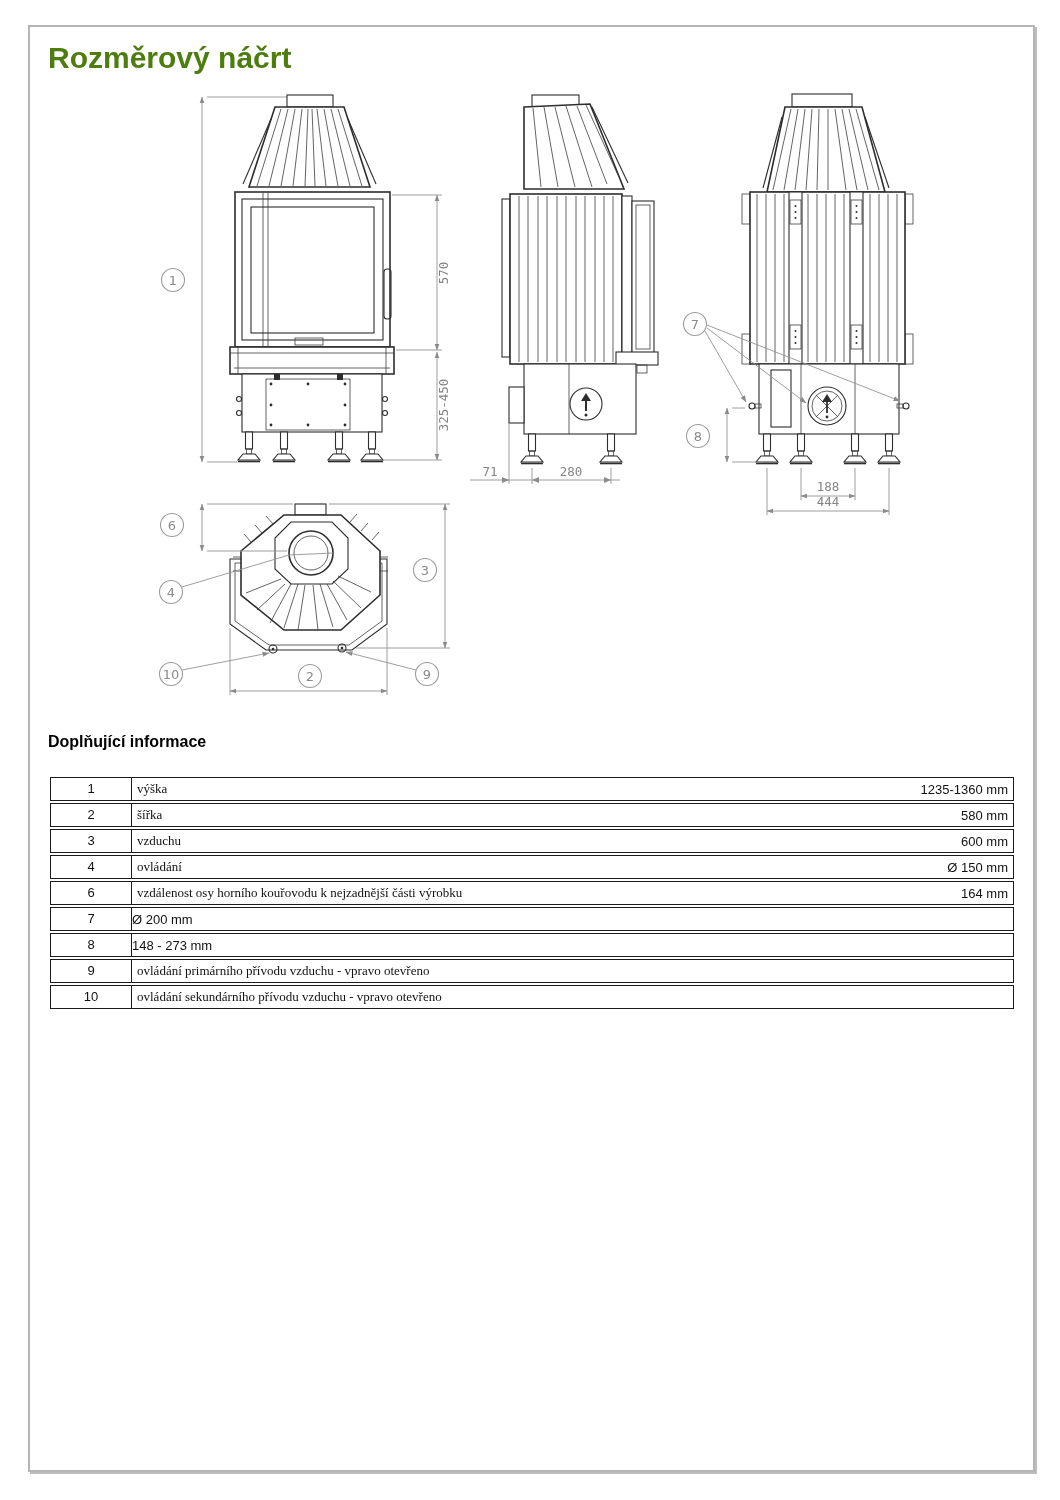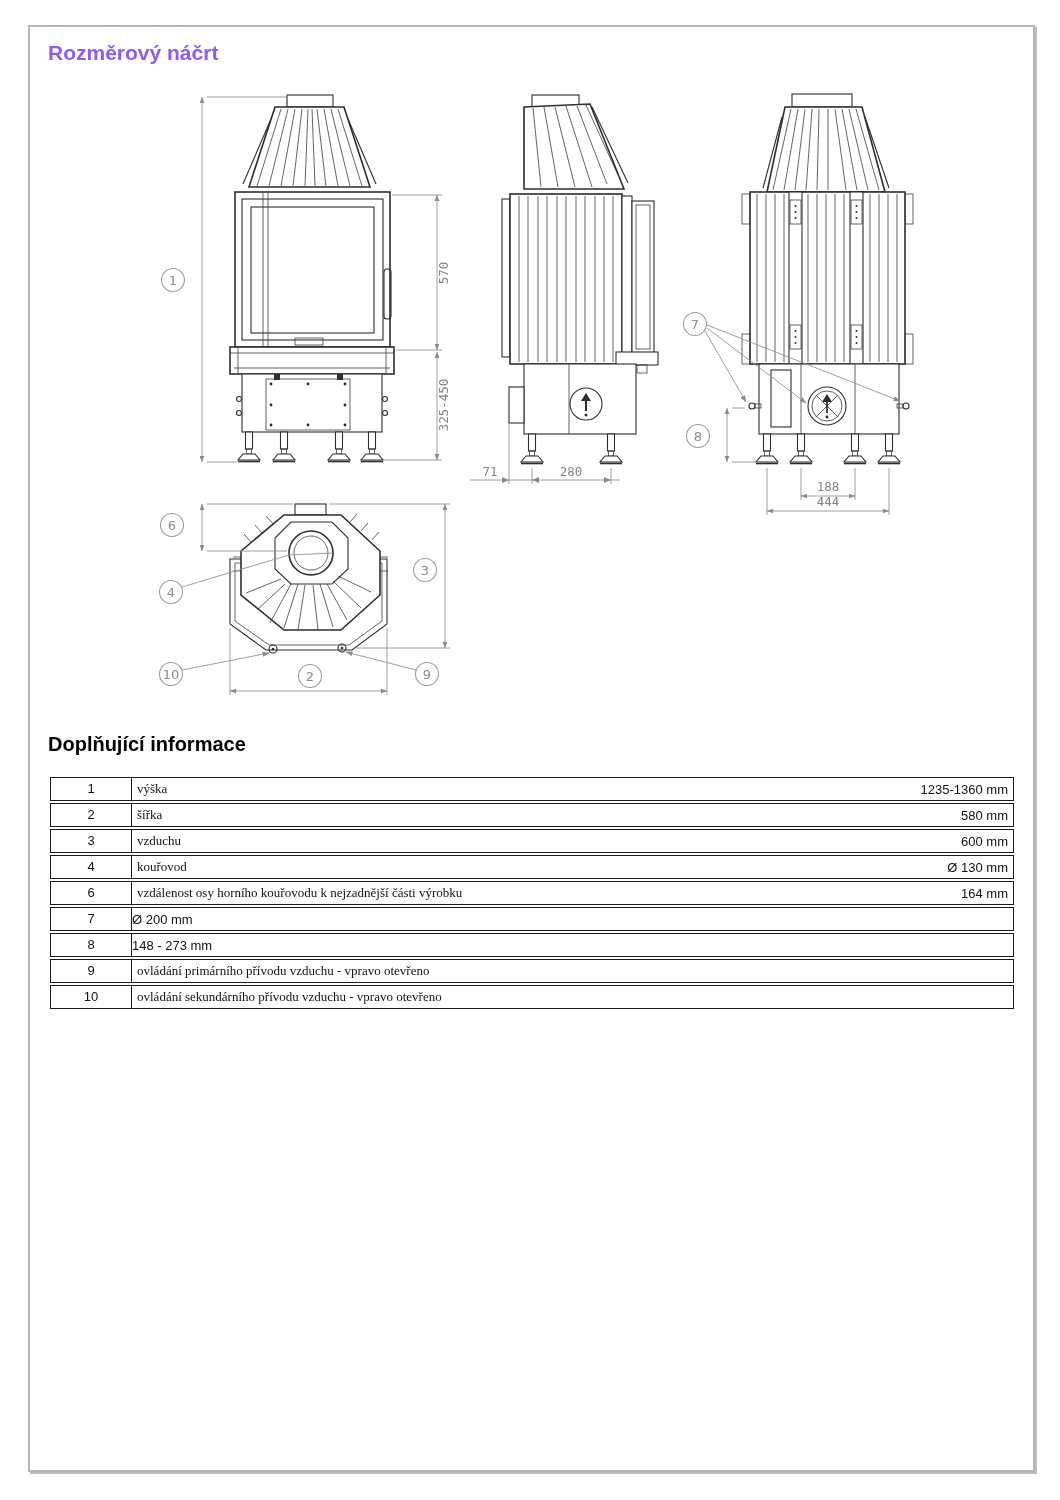--- a/index.html
+++ b/index.html
@@ -1,21 +1,21 @@
 <!DOCTYPE html>
 <html><head>
 <meta charset="utf-8">
 <style>
   html,body{margin:0;padding:0;background:#fff;}
   .canvas{position:relative;width:1060px;height:1500px;background:#fff;
           font-family:"Liberation Sans",sans-serif;overflow:hidden;}
   .page{position:absolute;left:28px;top:25px;width:1003px;height:1443px;
         background:#fff;border:2px solid #b5b5b5;box-shadow:2px 2px 0 #bdbdbd;}
-  .h1{position:absolute;left:18px;top:14px;font-size:21px;font-weight:bold;color:#8b5cf6;}
-  .h2{position:absolute;left:18px;top:706px;font-size:20px;font-weight:bold;color:#000;}
+  .h1{position:absolute;left:18px;top:14px;font-size:30px;font-weight:bold;color:#4d7c0f;}
+  .h2{position:absolute;left:18px;top:706px;font-size:16px;font-weight:bold;color:#000;}
   .drawing{position:absolute;left:0;top:60px;}
   
   .o{stroke:#2d2d2d;stroke-width:1.6;fill:none;}
   .ow{stroke:#2d2d2d;stroke-width:1.6;fill:#fff;}
   .m{stroke:#2d2d2d;stroke-width:1.1;fill:none;}
   .mw{stroke:#2d2d2d;stroke-width:1.1;fill:#fff;}
   .t{stroke:#3c3c3c;stroke-width:.8;fill:none;}
   .f{fill:#2d2d2d;stroke:none;}
   .d{stroke:#939393;stroke-width:.9;fill:none;}
   .dt{fill:#848484;font-family:"DejaVu Sans Mono",monospace;font-size:12.5px;text-anchor:middle;}
@@ -383,22 +383,22 @@
       <div class="tlabel">šířka</div>
       <div class="tval">580 mm</div>
     </div>
     <div class="trow">
       <div class="tnum">3</div>
       <div class="tlabel">vzduchu</div>
       <div class="tval">600 mm</div>
     </div>
     <div class="trow">
       <div class="tnum">4</div>
-      <div class="tlabel">kouřovod</div>
-      <div class="tval">Ø 130 mm</div>
+      <div class="tlabel">ovládání</div>
+      <div class="tval">Ø 150 mm</div>
     </div>
     <div class="trow">
       <div class="tnum">6</div>
       <div class="tlabel">vzdálenost osy horního kouřovodu k nejzadnější části výrobku</div>
       <div class="tval">164 mm</div>
     </div>
     <div class="trow">
       <div class="tnum">7</div>
       <div class="tval">Ø 200 mm</div>
     </div>

